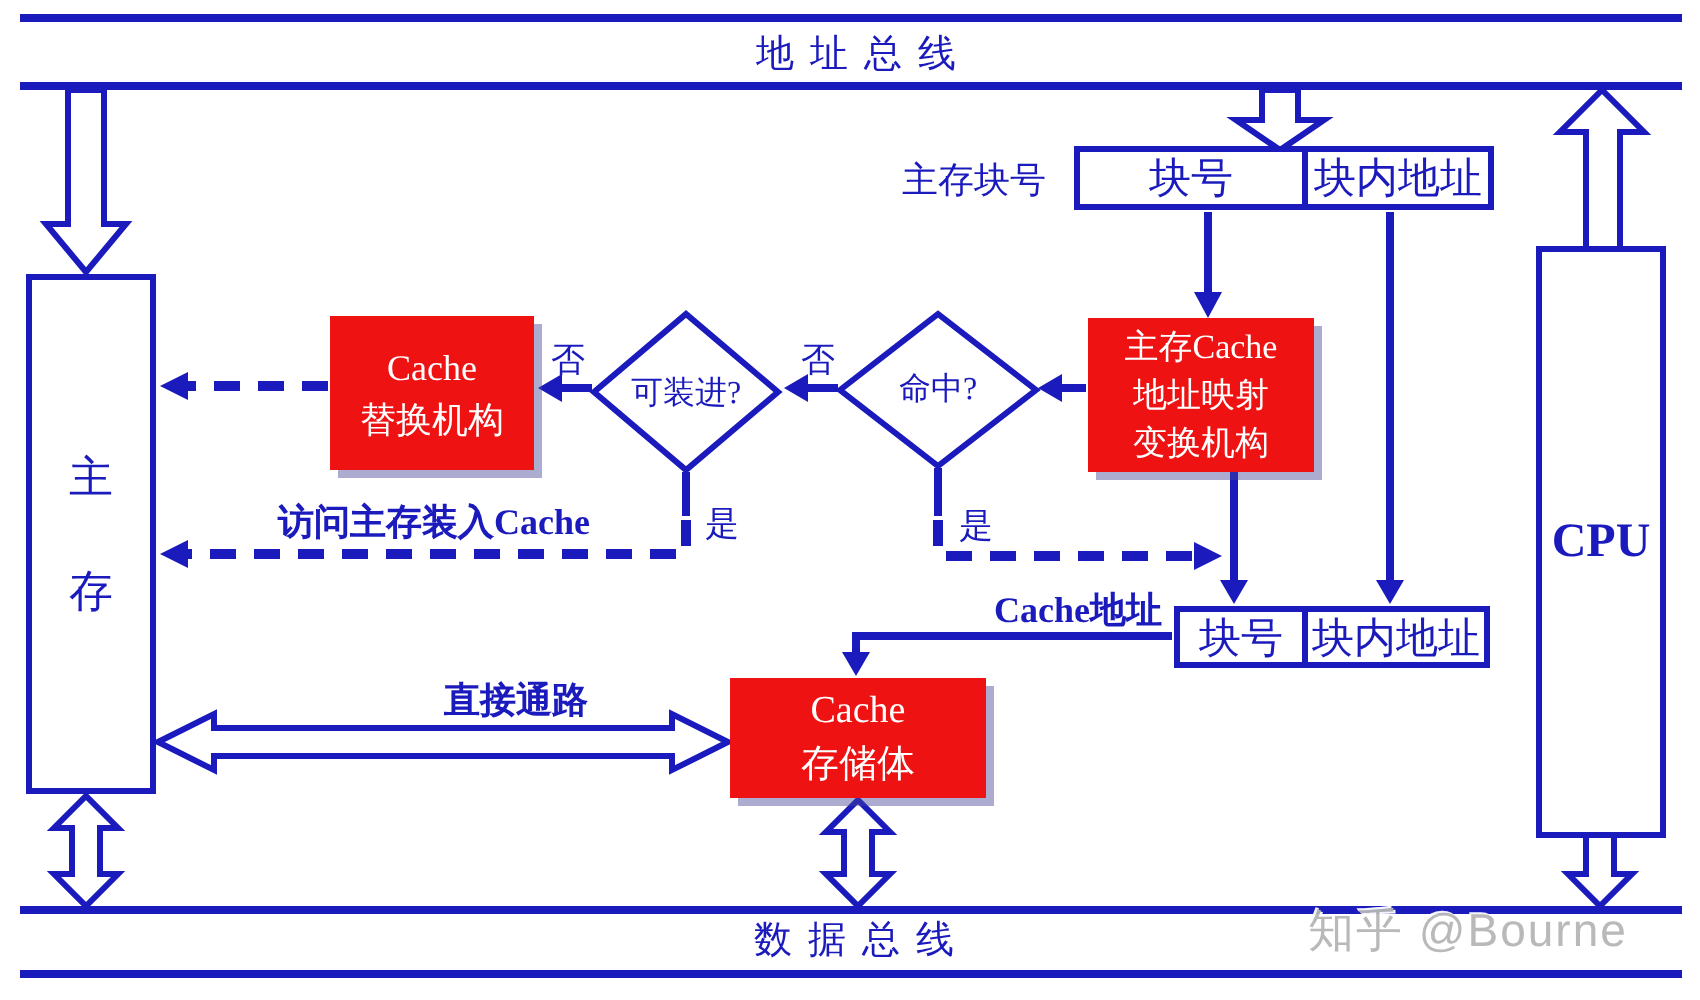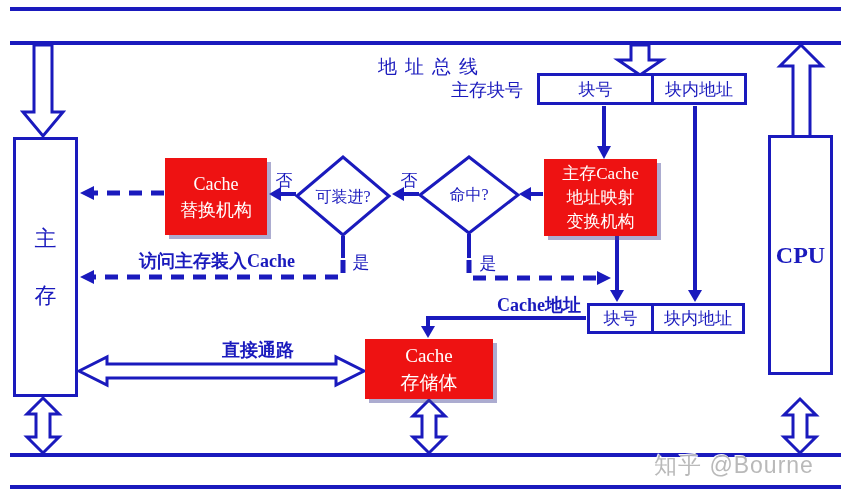--- a/index.html
+++ b/index.html
@@ -30,29 +30,29 @@
     position:absolute;background:var(--red);color:#ffffff;box-sizing:border-box;
     display:flex;flex-direction:column;align-items:center;justify-content:center;
     text-align:center;box-shadow:4px 4px 0 rgba(70,70,150,0.45);
   }
   .regbox{
     position:absolute;border:3px solid var(--blue);box-sizing:border-box;
     display:flex;background:#ffffff;color:var(--blue);
   }
   .regbox .cell{
     display:flex;align-items:center;justify-content:center;
-    font-size:17px;white-space:nowrap;
+    font-size:21px;white-space:nowrap;
   }
   .regbox .cell + .cell{border-left:3px solid var(--blue);}
   .lbl{
     position:absolute;color:var(--blue);white-space:nowrap;
     transform:translate(-50%,-50%);font-size:18px;
   }
   .bold{font-weight:bold;}
-  .buslbl{font-size:19px;letter-spacing:8px;margin-top:40px;}
+  .buslbl{font-size:19px;letter-spacing:8px;}
   .watermark{
     position:absolute;left:654px;top:450px;
     color:var(--watermark);font-size:23px;
     font-family:"Liberation Sans","DejaVu Sans",sans-serif;
     text-shadow:1px 1px 0 #ffffff,-1px -1px 0 #ffffff;
     opacity:.95;letter-spacing:1px;
   }
 </style>
 </head>
 <body>
@@ -101,21 +101,21 @@
     <polygon class="ahead" points="94,270 94,284 80,277"></polygon>
     <polygon class="ahead" points="94,186 94,200 80,193"></polygon>
     <polygon class="ahead" points="421,326 435,326 428,338"></polygon>
   </svg>
 
   <div class="box vbox" style="left:13px;top:137px;width:65px;height:260px;row-gap:27px;font-size:22px;">
     <span>主</span>
     <span>存</span>
   </div>
 
-  <div class="box vbox" style="left:768px;top:135px;width:65px;height:240px;font-size:24px;font-weight:bold;">
+  <div class="box vbox" style="left:768px;top:123px;width:65px;height:296px;font-size:24px;font-weight:bold;">
     <span>CPU</span>
   </div>
 
   <div class="regbox" style="left:537px;top:73px;width:210px;height:32px;">
     <div class="cell" style="width:111px;">块号</div>
     <div class="cell" style="flex:1;">块内地址</div>
   </div>
 
   <div class="regbox" style="left:587px;top:303px;width:158px;height:31px;">
     <div class="cell" style="width:61px;">块号</div>

